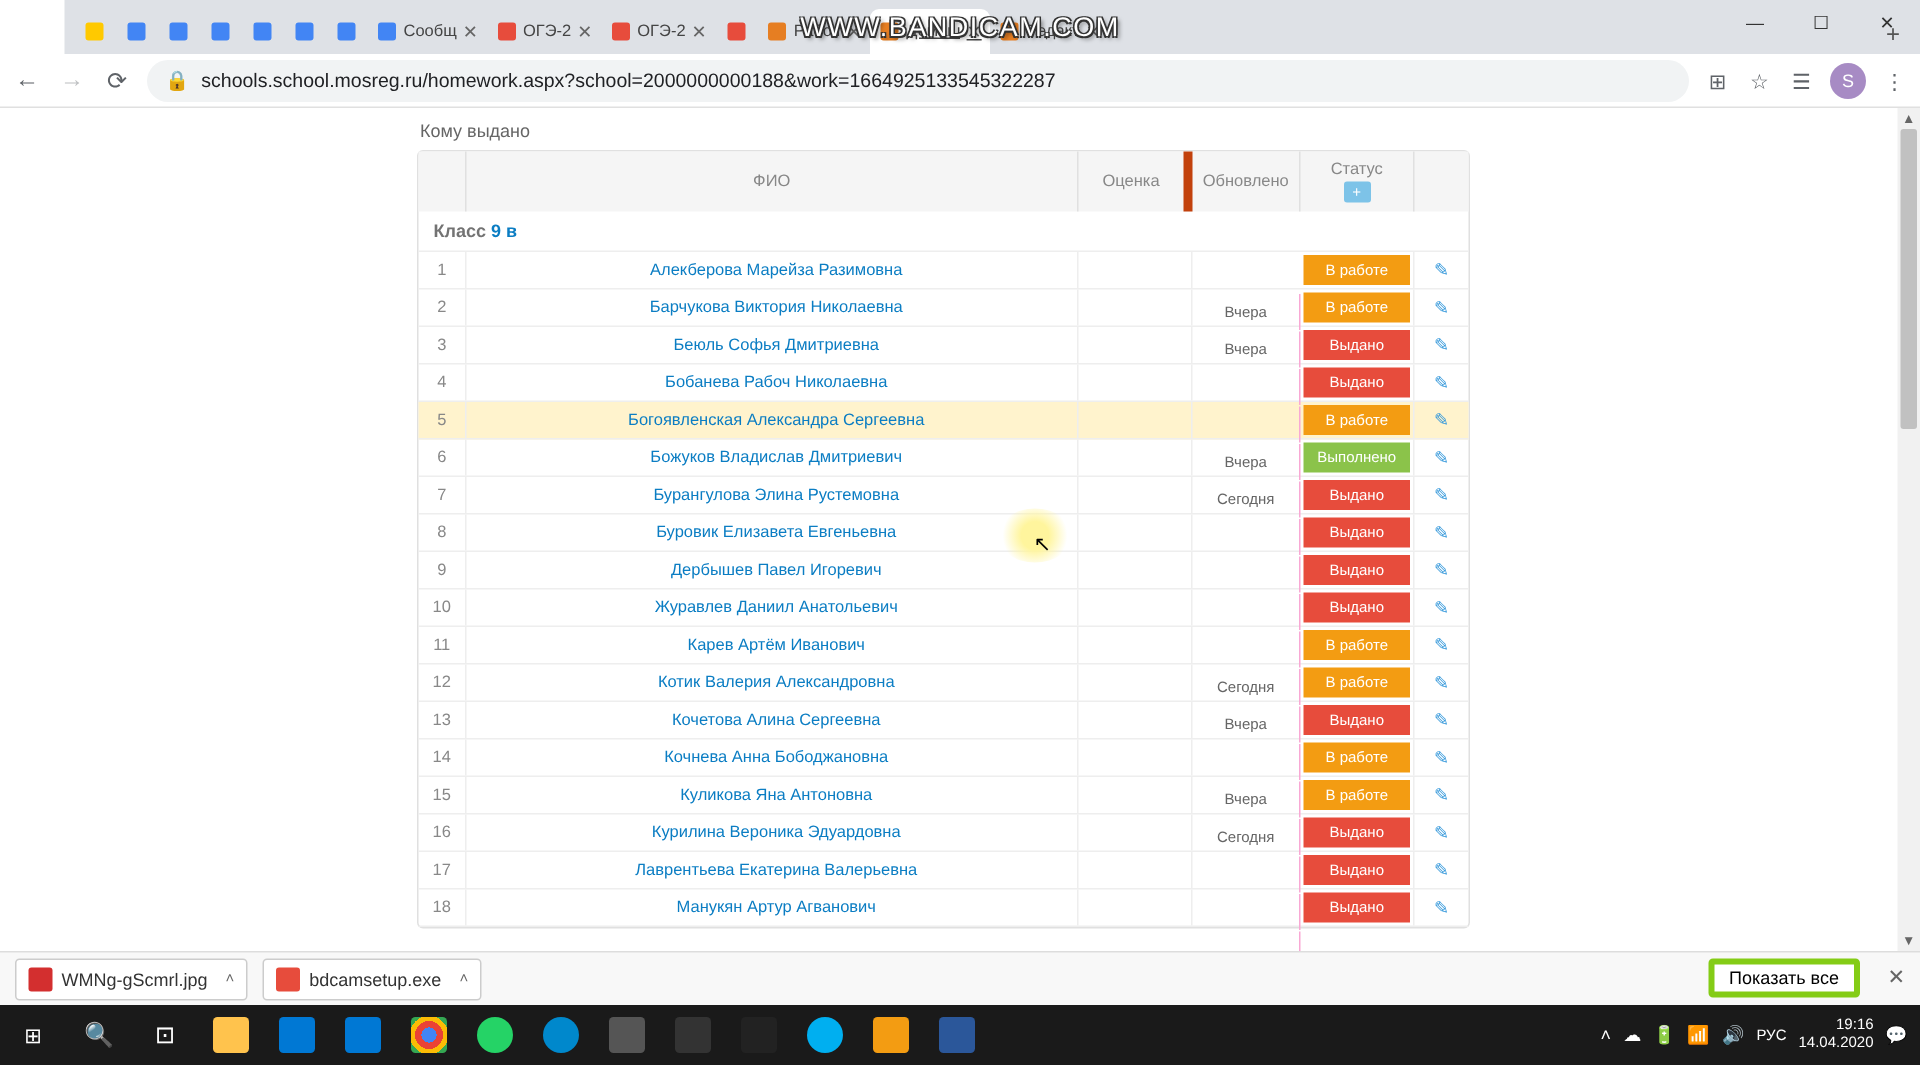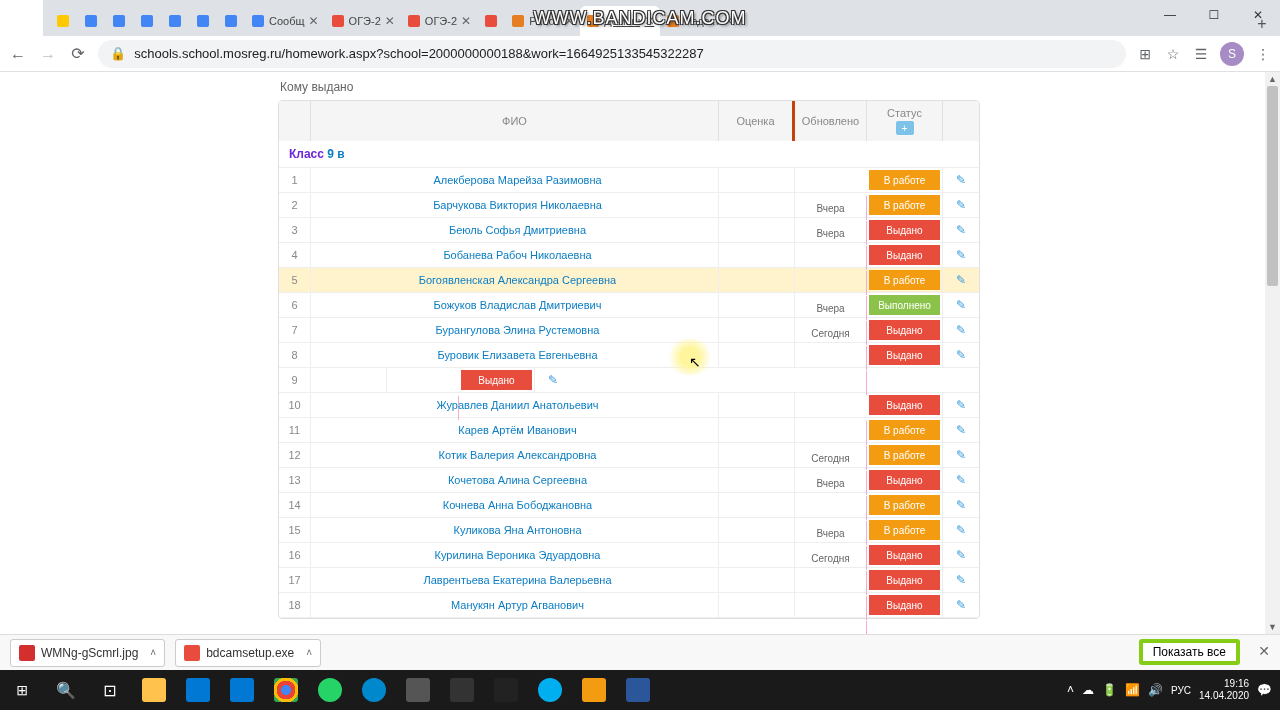--- a/index.html
+++ b/index.html
@@ -26,27 +26,27 @@
 .avatar { width:24px; height:24px; border-radius:50%; background:#a78bc4; color:#fff; display:flex; align-items:center; justify-content:center; font-size:12px; }
 
 
 .page { height:562px; overflow:hidden; background:#fff; position:relative; }
 .content { width:702px; margin-left:278px; }
 .toplabel { font-size:12px; color:#666; padding:8px 0 6px 2px; }
 .table { border:1px solid #e0e0e0; border-radius:4px; background:#fff; font-size:11px; }
 .hdr { display:flex; background:#f5f5f5; height:40px; align-items:center; }
 .col-num { width:32px; text-align:center; border-right:1px solid #e0e0e0; height:100%; display:flex; align-items:center; justify-content:center; }
 .col-fio { flex:1; text-align:center; color:#888; border-right:1px solid #e0e0e0; height:100%; display:flex; align-items:center; justify-content:center; }
-.col-grade { width:76px; text-align:center; color:#888; border-right:3px solid #c2410c; height:100%; display:flex; align-items:center; justify-content:center; }
+.col-grade { width:76px; text-align:center; color:#888; border-right:6px solid #c2410c; height:100%; display:flex; align-items:center; justify-content:center; }
 .col-upd { width:72px; text-align:center; color:#888; border-right:1px solid #e0e0e0; height:100%; display:flex; align-items:center; justify-content:center; }
 .col-status { width:76px; text-align:center; color:#888; height:100%; display:flex; flex-direction:column; align-items:center; justify-content:center; gap:2px; border-right:1px solid #e0e0e0; }
 .col-edit { width:36px; }
 .statusplus { width:18px; height:14px; background:#7dc3e8; color:#fff; display:flex; align-items:center; justify-content:center; font-size:10px; border-radius:2px; }
 .classrow { padding:6px 10px; font-size:12px; font-weight:bold; border-bottom:1px solid #eee; }
-.classrow .classlabel { color:#6d28d9; }
+.classrow .classlabel { color:#737373; }
 .classrow .classname { color:#0b7dc3; }
 .row { display:flex; height:25px; align-items:stretch; border-bottom:1px solid #eee; }
 .row.highlight { background:#fff3cd; }
 .row .col-num { color:#888; border-right:1px solid #eee; }
 .row .col-fio { justify-content:center; padding-left:6px; border-right:1px solid #eee; }
 .row .col-fio a { color:#0b7dc3; text-decoration:none; font-size:11px; }
 .row .col-grade { border-right:1px solid #eee; }
 .row .col-upd { color:#666; font-size:10px; border-right:1px solid #f9a8d4;margin-top:28px; }
 .row .col-status { padding:2px; border-right:1px solid #eee; }
 .row .col-edit { display:flex; align-items:center; justify-content:center; }
@@ -322,20 +322,23 @@
             <div class="col-upd"></div>
             <div class="col-status">
               <div class="badge issued">Выдано</div>
             </div>
             <div class="col-edit">
               <span class="pencil">✎</span>
             </div>
           </div>
           <div class="row">
             <div class="col-num">9</div>
+            <div class="col-fio">
+              <a href="#">Дербышев Павел Игоревич</a>
+            </div>
             <div class="col-grade"></div>
             <div class="col-upd"></div>
             <div class="col-status">
               <div class="badge issued">Выдано</div>
             </div>
             <div class="col-edit">
               <span class="pencil">✎</span>
             </div>
           </div>
           <div class="row">

